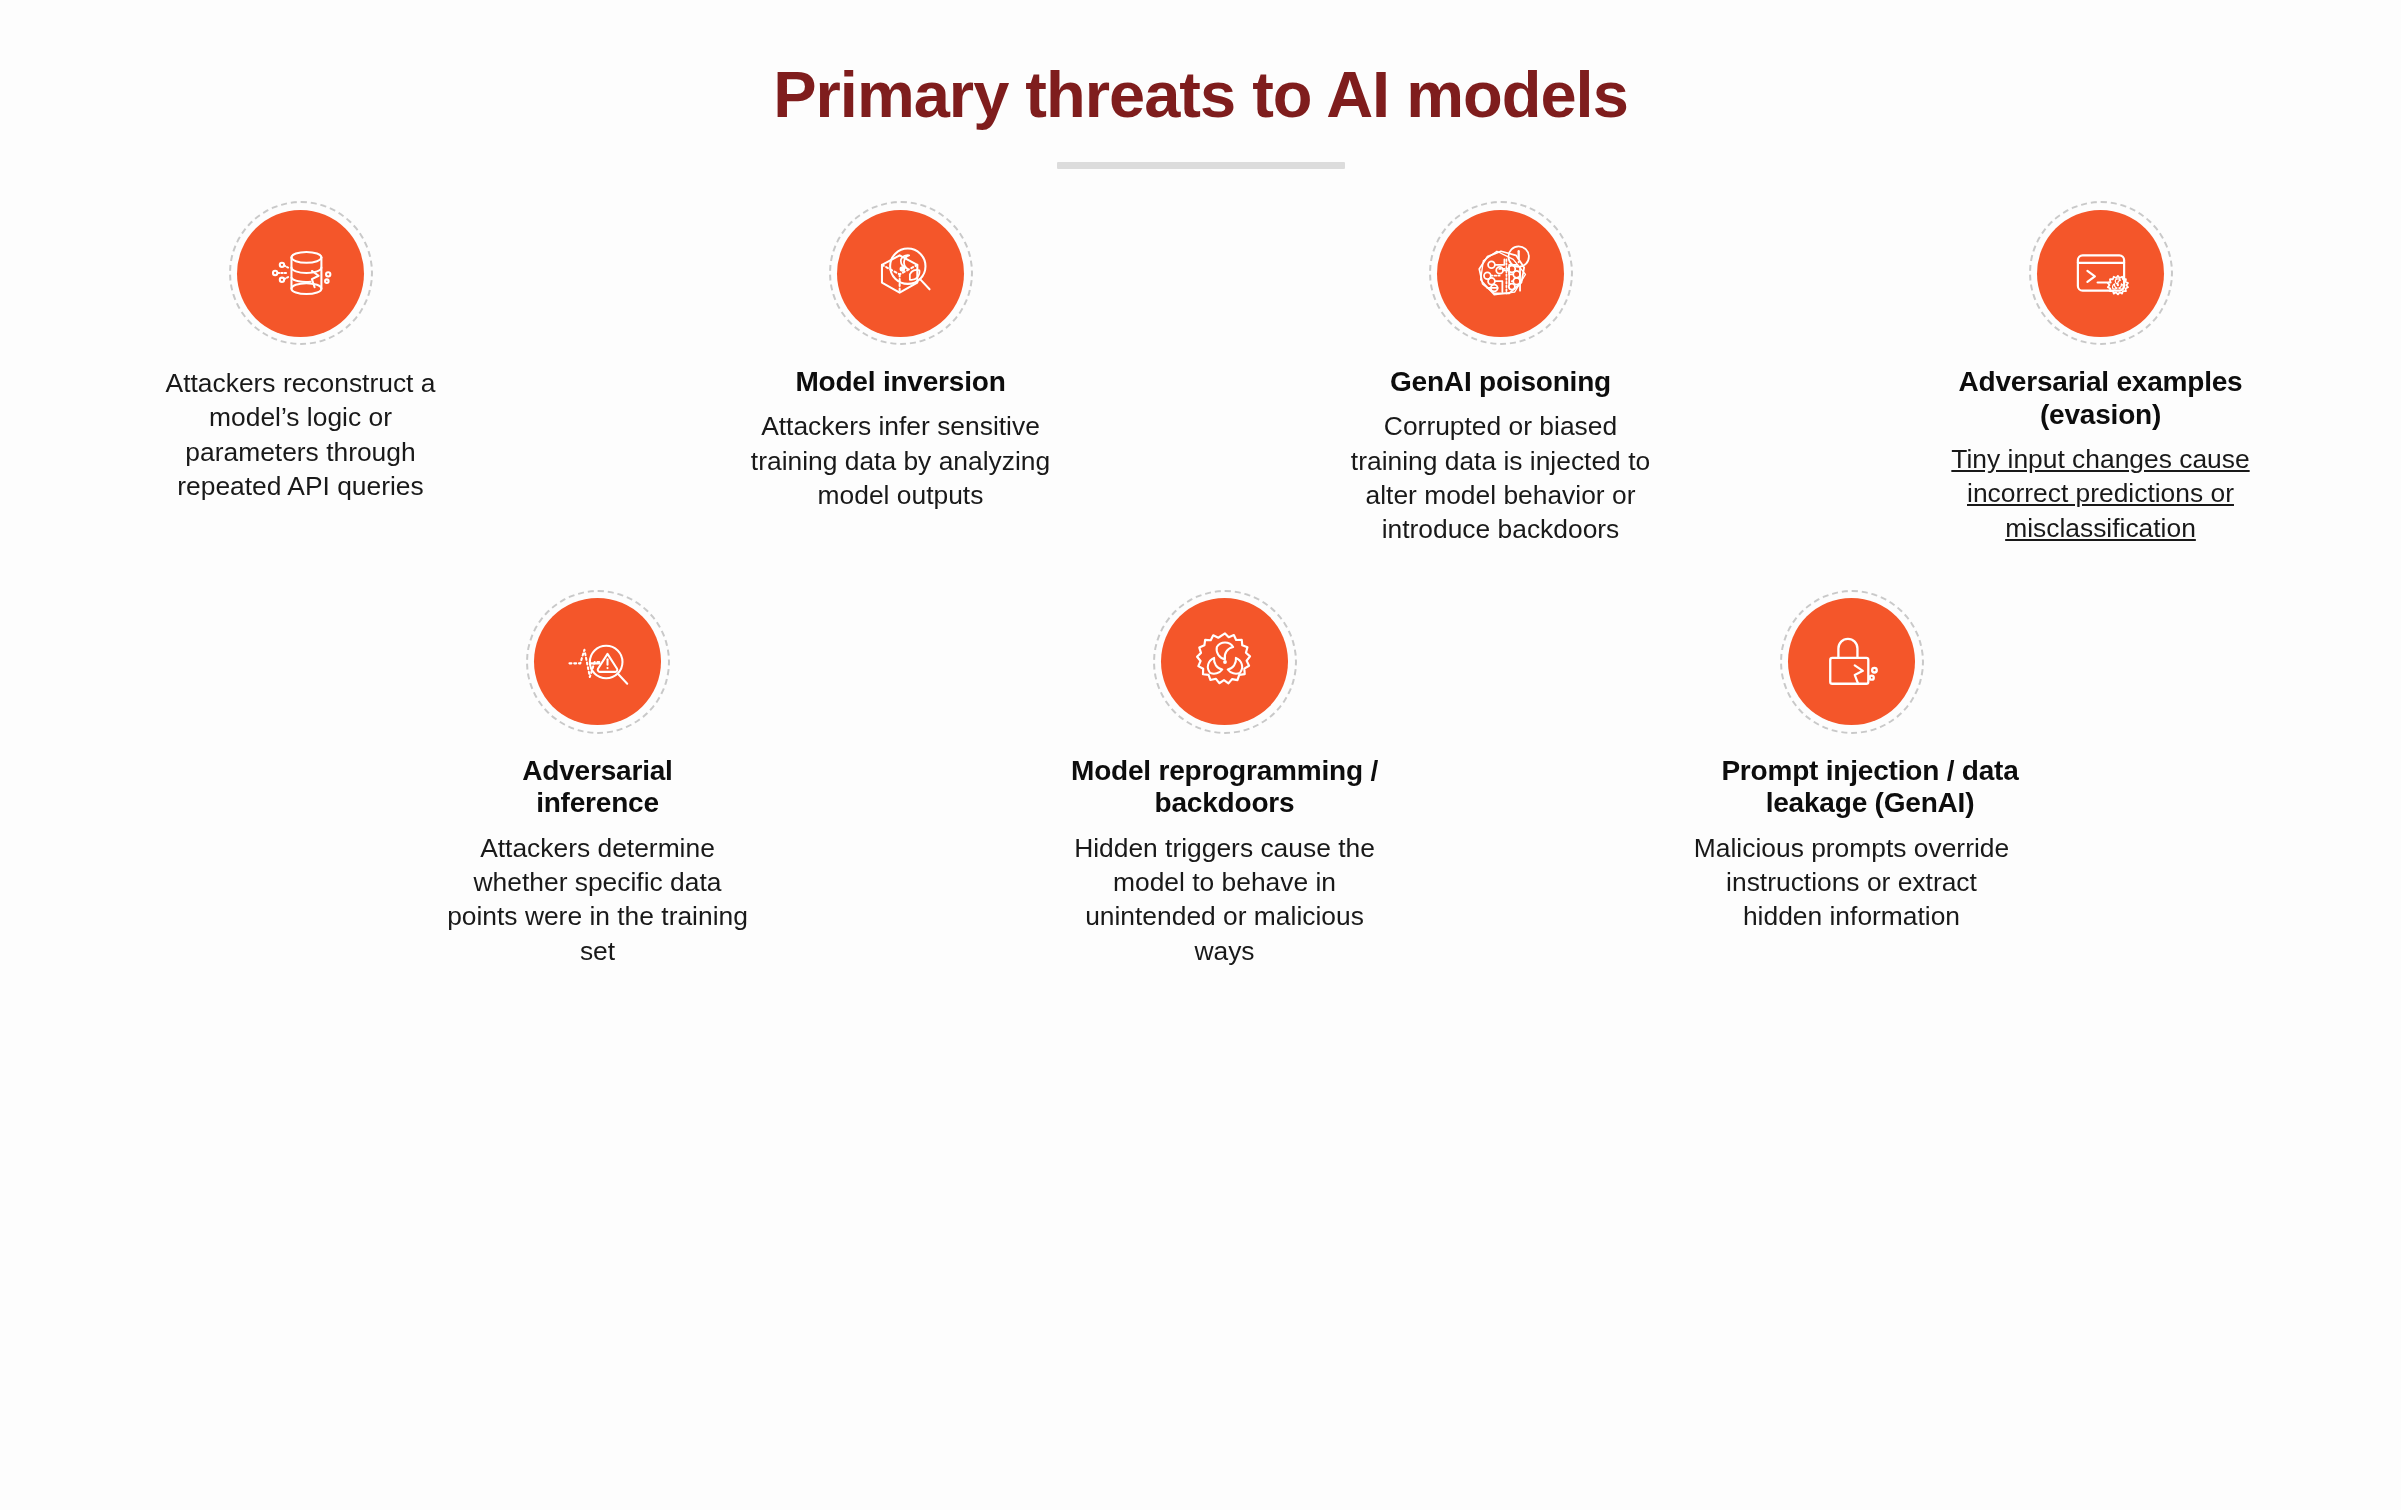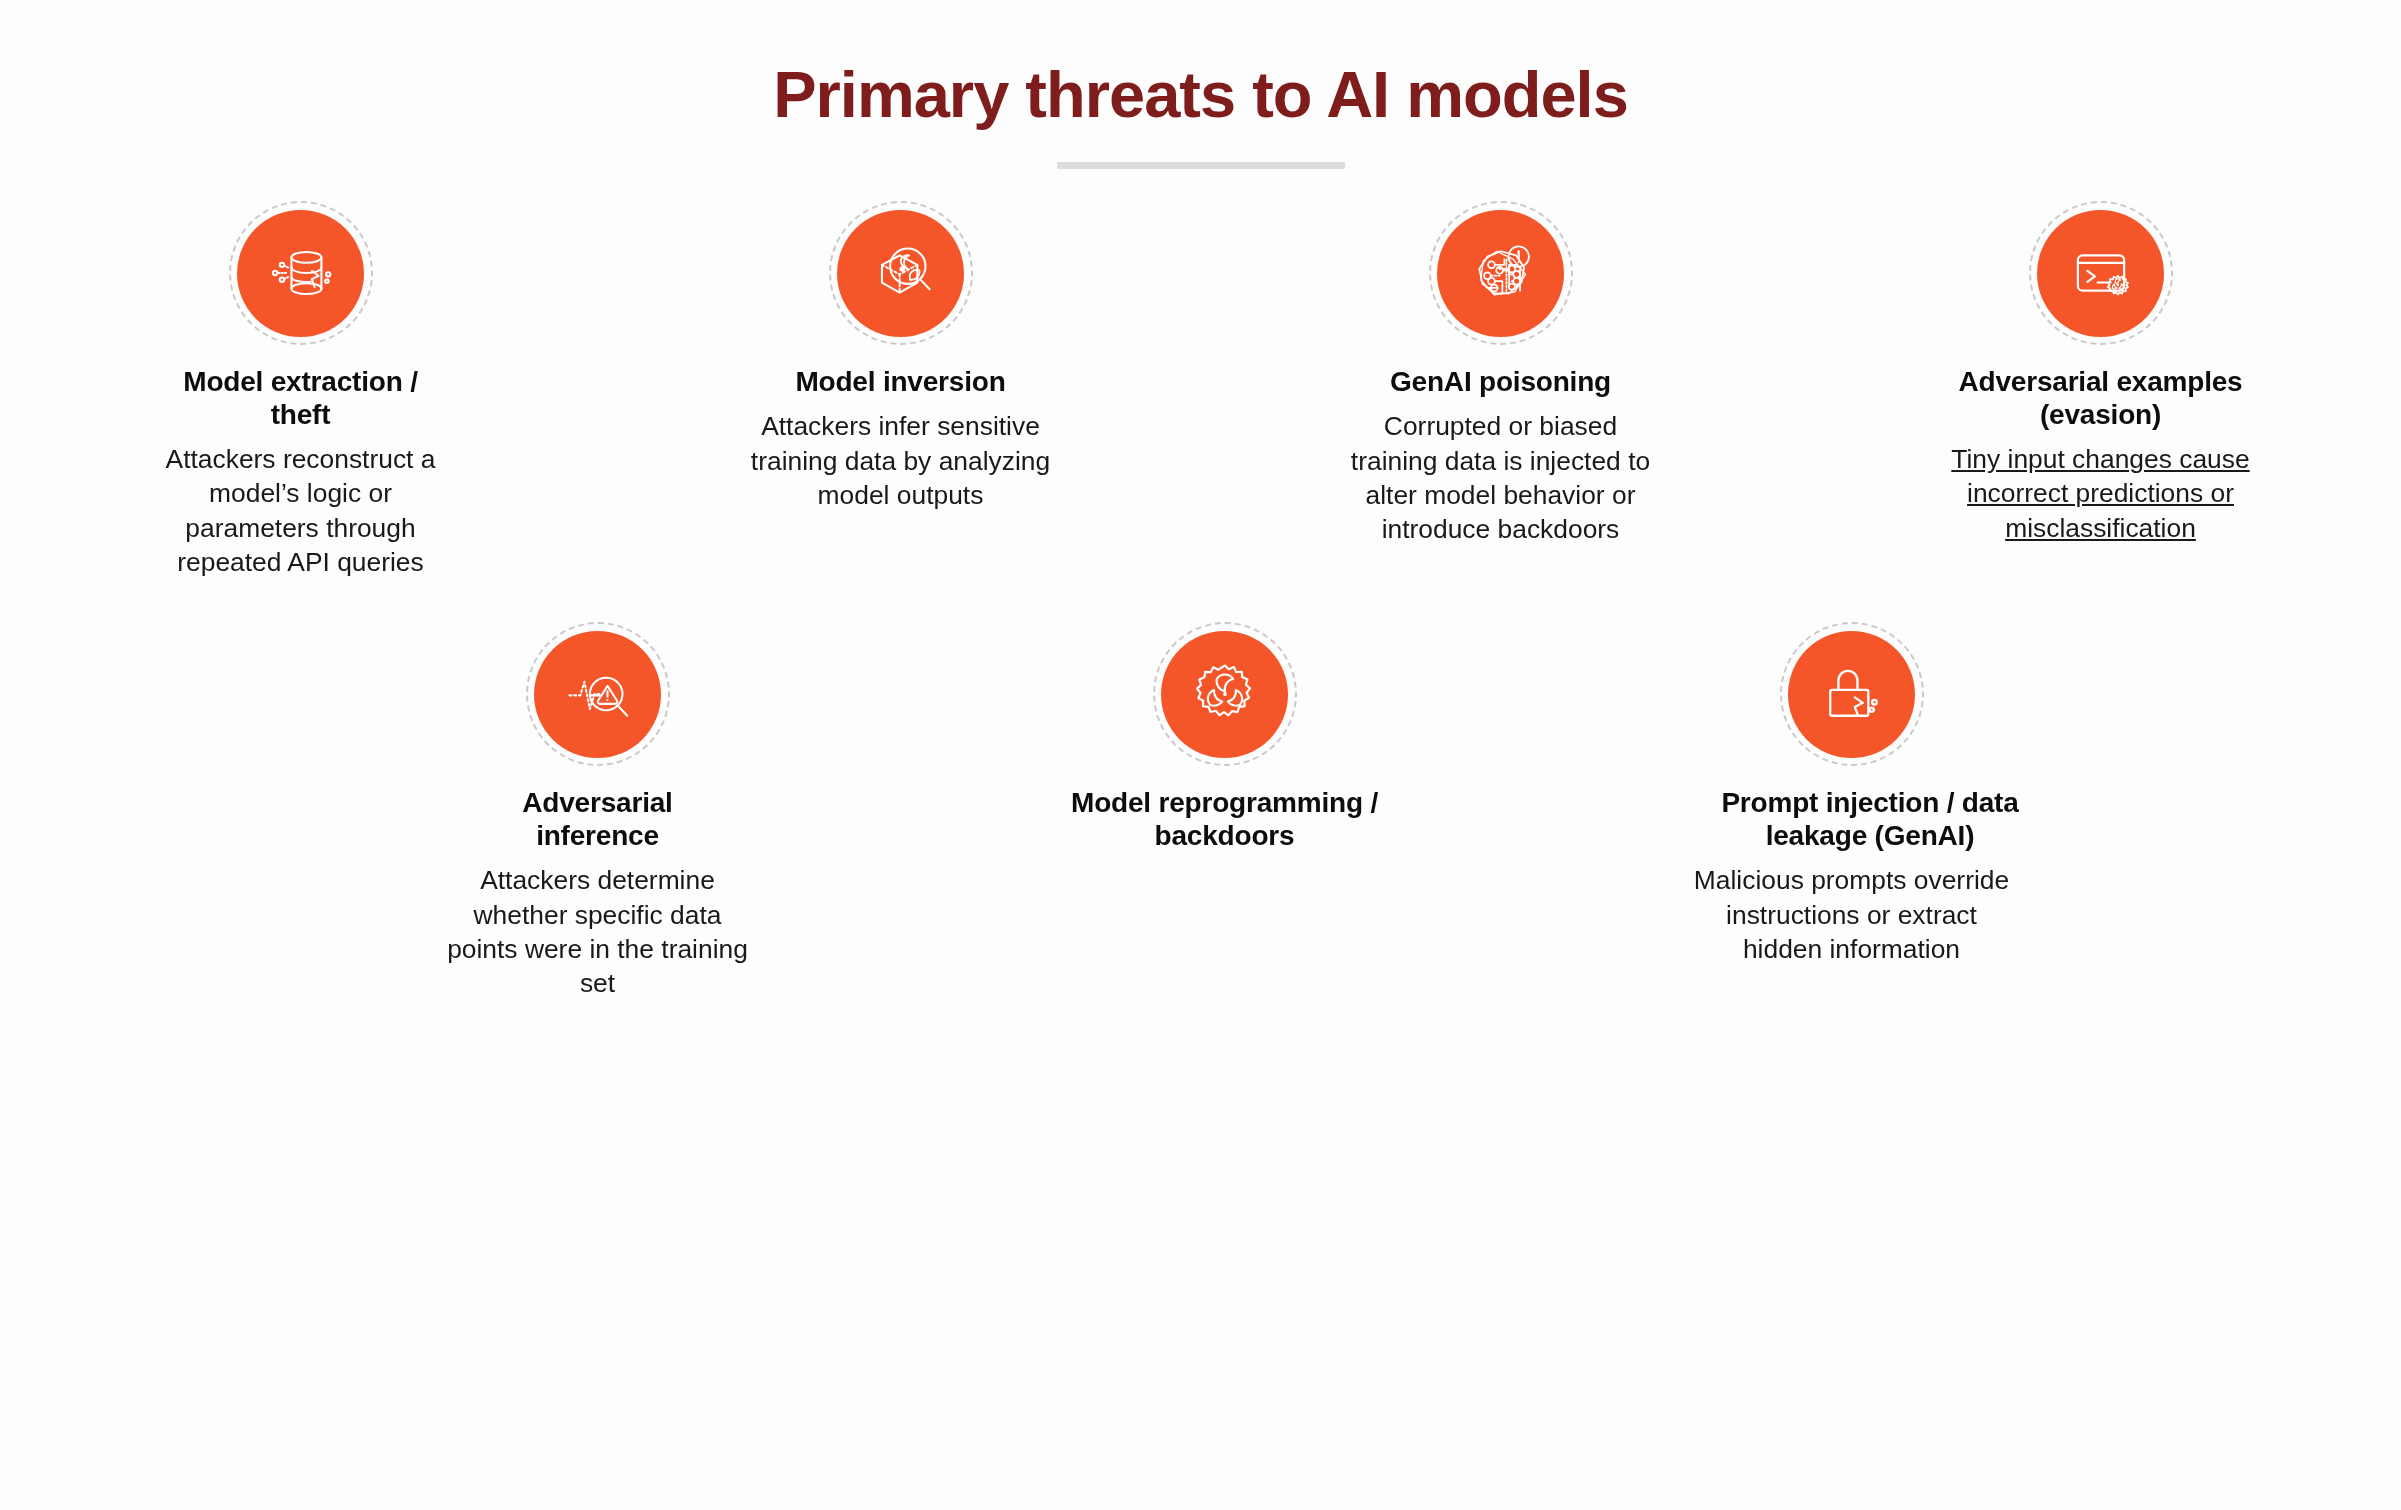--- a/index.html
+++ b/index.html
@@ -158,21 +158,20 @@
             <circle cx="12" cy="50" r="3.2"></circle>
             <circle cx="22" cy="60" r="3.2"></circle>
           <path d="M25 39 l6 3" stroke-dasharray="2 3"></path>
           <path d="M16 50 l14 0" stroke-dasharray="2 3"></path>
           <path d="M25 59 l6 -3" stroke-dasharray="2 3"></path>
           <circle cx="90" cy="52" r="3.2"></circle>
             <circle cx="88" cy="62" r="2.6"></circle>
         </svg>
       </div>
     </div>
-    <div class="card-title">Model extraction / theft</div>
     <div class="card-desc">Attackers reconstruct a model’s logic or parameters through repeated API queries</div>
   </div>
 
   <div class="card">
     <div class="icon-wrap">
       <div class="dashed-ring"></div>
       <div class="icon-circle">
         <svg viewBox="0 0 100 100" fill="none" stroke="#fff" stroke-width="3" stroke-linecap="round" stroke-linejoin="round">
           <path d="M22 38 L48 24 L74 38 L74 64 L48 79 L22 64 Z"></path>
           <path d="M22 38 L48 52 L74 38" stroke-dasharray="3 4"></path>
@@ -278,20 +277,21 @@
         <svg viewBox="0 0 100 100" fill="none" stroke="#fff" stroke-width="3.2" stroke-linecap="round" stroke-linejoin="round">
           <path d="M50 8 l5.5 5.5 7.5 -3.2 3.4 7.3 8.2 -0.3 0.8 8.1 7.6 3 -2.2 7.9 6 5.5 -5 6.4 3.6 7.3 -7 4.2 0.6 8.1 -8.1 1.2 -2.6 7.7 -8 -1.5 -5.2 6.3 -6.6 -4.8 -6.9 4.5 -4.9 -6.5 -8 1.8 -2.9 -7.6 -8.2 -0.9 0.3 -8.1 -7.1 -3.9 3.3 -7.5 -5.2 -6.2 5.8 -5.7 -2.5 -7.8 7.5 -3.3 1.1 -8.1 8.2 0.6 3.7 -7.2 7.4 3.5 Z"></path>
           <circle cx="50" cy="50" r="2.8" fill="#fff" stroke="none"></circle>
           <path d="M38 28 a14 14 0 0 1 24 0 a15 15 0 0 0 -12 18 a15 15 0 0 1 -12 -18 Z" stroke-width="3"></path>
           <path d="M28 66 a14 14 0 0 1 6 -22 a15 15 0 0 0 12 17 a15 15 0 0 1 -18 5 Z" stroke-width="3"></path>
           <path d="M72 66 a14 14 0 0 0 -6 -22 a15 15 0 0 1 -12 17 a15 15 0 0 0 18 5 Z" stroke-width="3"></path>
         </svg>
       </div>
     </div>
     <div class="card-title">Model reprogramming / backdoors</div>
+    <div class="card-desc">Hidden triggers cause the model to behave in unintended or malicious ways</div>
   </div>
 
   <div class="card">
     <div class="icon-wrap">
       <div class="dashed-ring"></div>
       <div class="icon-circle">
         <svg viewBox="0 0 100 100" fill="none" stroke="#fff" stroke-width="3.4" stroke-linecap="round" stroke-linejoin="round">
           <path d="M30 44 V30 a14 14 0 0 1 28 0 V44"></path>
           <rect x="18" y="44" width="56" height="38" rx="3"></rect>
           <path d="M54 55 l12 8 -12 6 5 13" stroke-width="3.2"></path>

